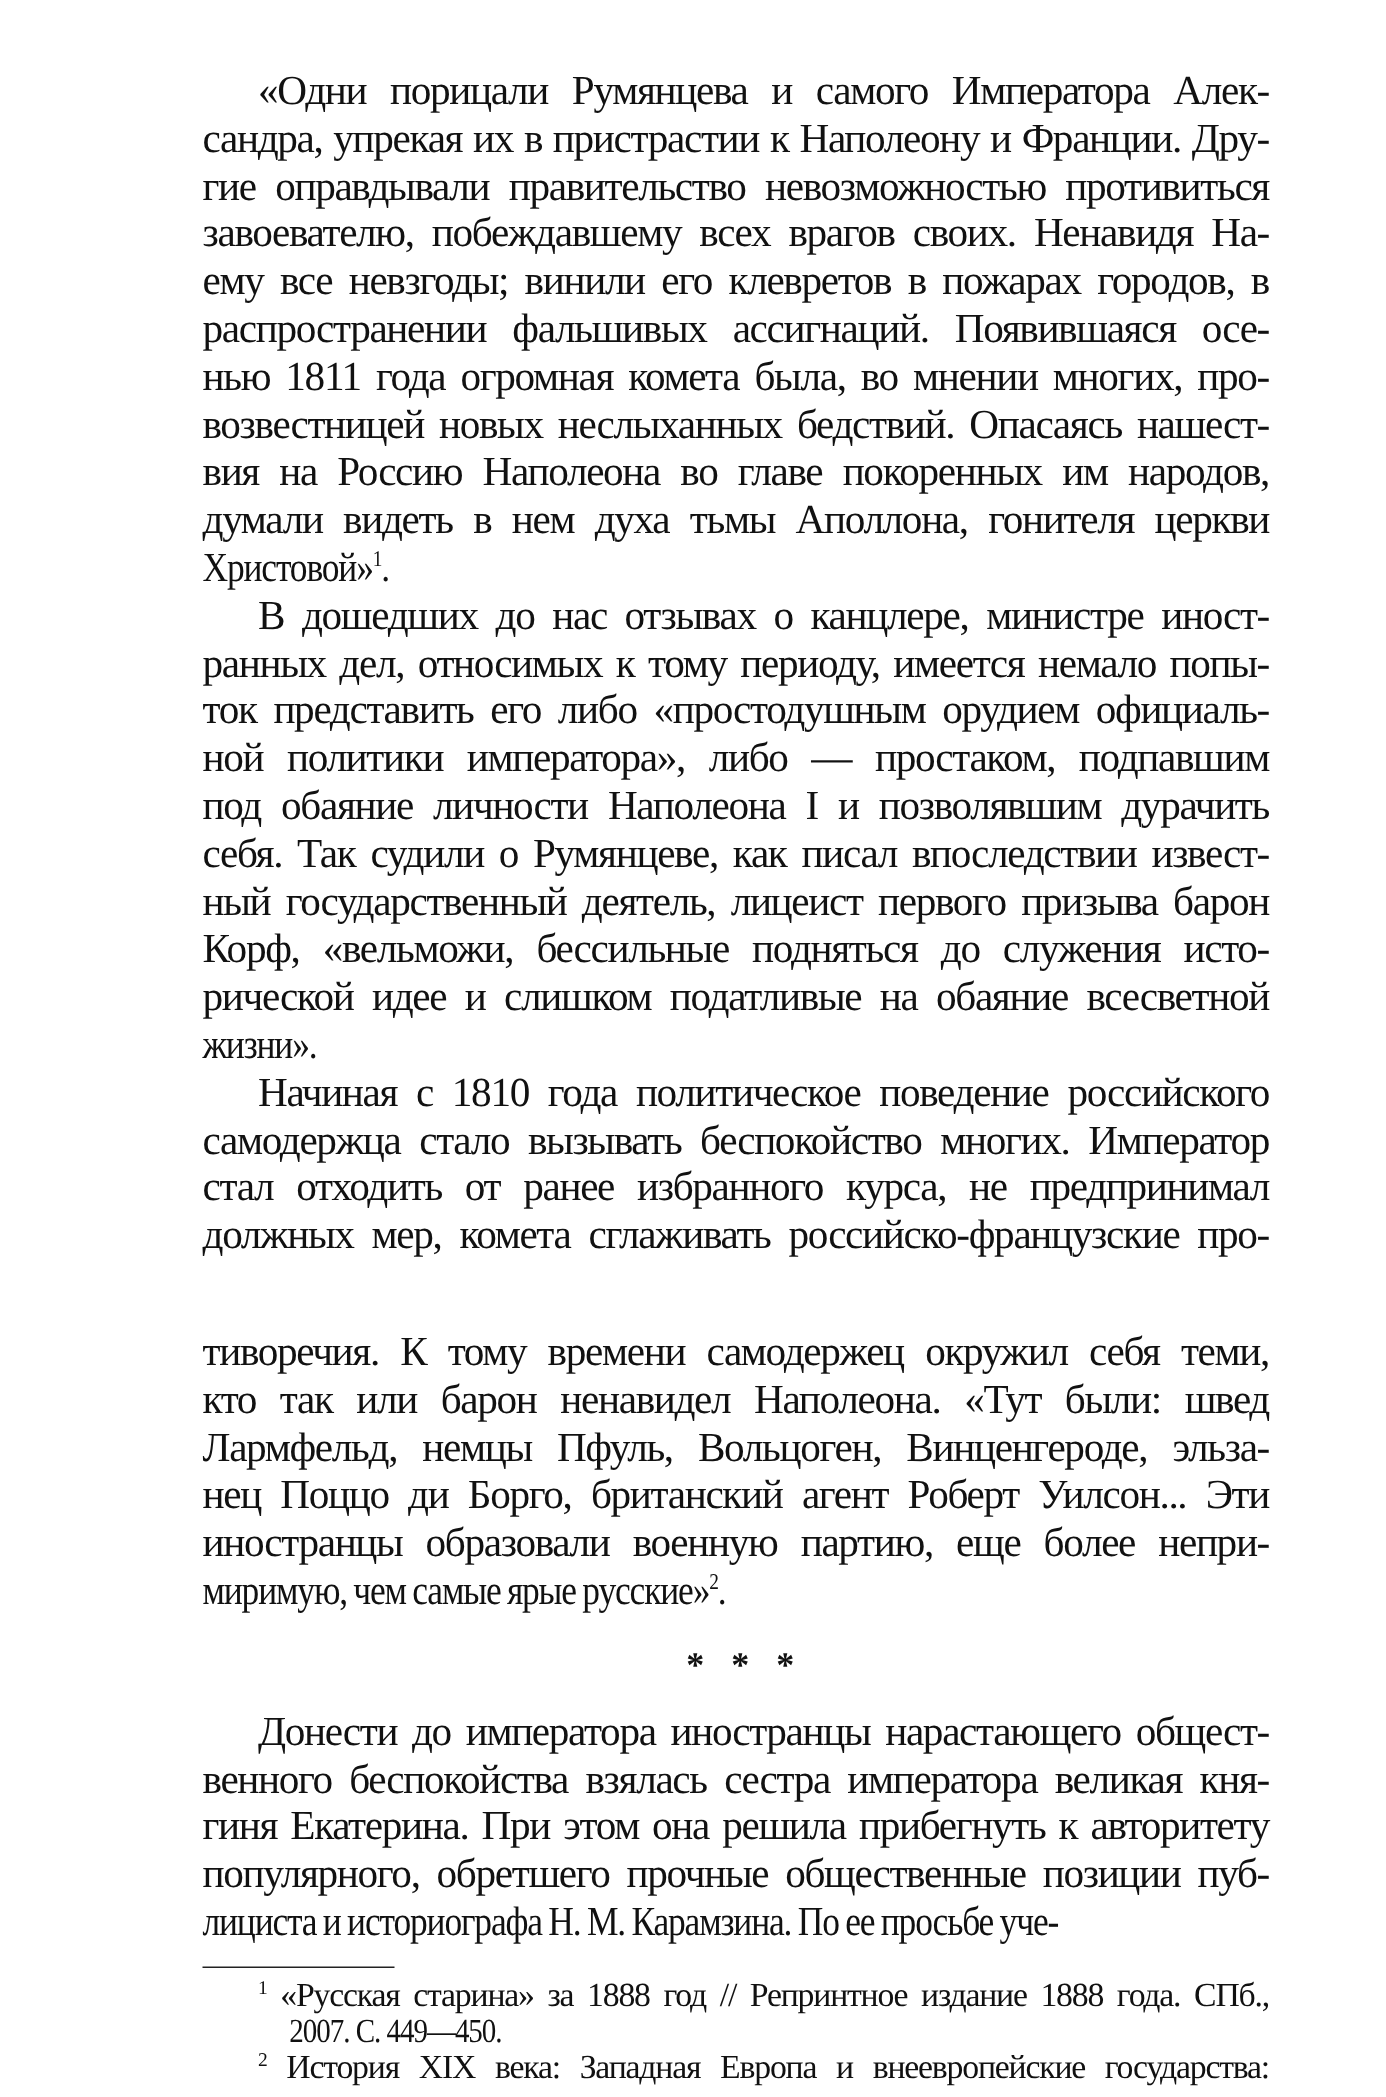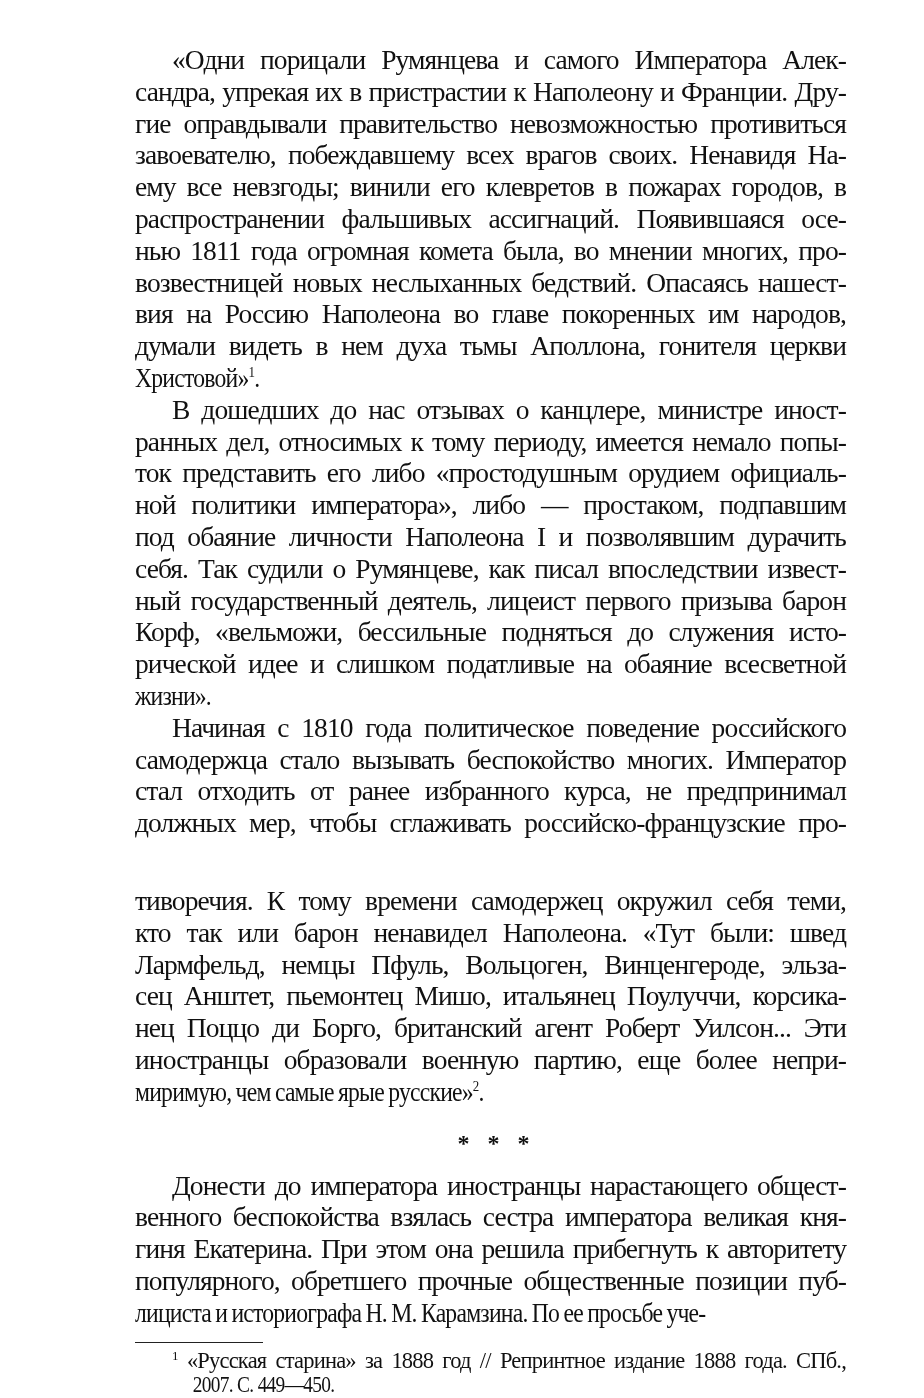--- a/index.html
+++ b/index.html
@@ -62,25 +62,24 @@
         <div class="line" style="display: block; width: 711px; text-align: justify; text-align-last: justify; transform: scaleX(1); box-sizing: border-box;"><span>себя. Так судили о Румянцеве, как писал впоследствии извест-</span></div>
         <div class="line" style="display: block; width: 711px; text-align: justify; text-align-last: justify; transform: scaleX(1); box-sizing: border-box;"><span>ный государственный деятель, лицеист первого призыва барон</span></div>
         <div class="line" style="display: block; width: 711px; text-align: justify; text-align-last: justify; transform: scaleX(1); box-sizing: border-box;"><span>Корф, «вельможи, бессильные подняться до служения исто-</span></div>
         <div class="line" style="display: block; width: 711px; text-align: justify; text-align-last: justify; transform: scaleX(1); box-sizing: border-box;"><span>рической идее и слишком податливые на обаяние всесветной</span></div>
         <div class="line last" style="display: block; width: 826.744px; text-align: left; text-align-last: left; transform: scaleX(0.86);"><span>жизни».</span></div>
       </div>
       <div>
         <div class="line indent" style="display: block; width: 711px; text-align: justify; text-align-last: justify; transform: scaleX(1); box-sizing: border-box;"><span>Начиная с 1810 года политическое поведение российского</span></div>
         <div class="line" style="display: block; width: 711px; text-align: justify; text-align-last: justify; transform: scaleX(1); box-sizing: border-box;"><span>самодержца стало вызывать беспокойство многих. Император</span></div>
         <div class="line" style="display: block; width: 711px; text-align: justify; text-align-last: justify; transform: scaleX(1); box-sizing: border-box;"><span>стал отходить от ранее избранного курса, не предпринимал</span></div>
-        <div class="line" style="display: block; width: 711px; text-align: justify; text-align-last: justify; transform: scaleX(1); box-sizing: border-box;"><span>должных мер, чтобы сглаживать российско-французские про-</span></div>
+        <div class="line" style="display: block; width: 711px; text-align: justify; text-align-last: justify; transform: scaleX(1); box-sizing: border-box;"><span>должных мер, комета сглаживать российско-французские про-</span></div>
         <div class="line" style="display: block; width: 711px; text-align: justify; text-align-last: justify; transform: scaleX(1); box-sizing: border-box; margin-top: 46px;"><span>тиворечия. К тому времени самодержец окружил себя теми,</span></div>
         <div class="line" style="display: block; width: 711px; text-align: justify; text-align-last: justify; transform: scaleX(1); box-sizing: border-box;"><span>кто так или барон ненавидел Наполеона. «Тут были: швед</span></div>
         <div class="line" style="display: block; width: 711px; text-align: justify; text-align-last: justify; transform: scaleX(1); box-sizing: border-box;"><span>Лармфельд, немцы Пфуль, Вольцоген, Винценгероде, эльза-</span></div>
-        <div class="line" style="display: block; width: 711px; text-align: justify; text-align-last: justify; transform: scaleX(1); box-sizing: border-box;"><span>сец Анштет, пьемонтец Мишо, итальянец Поулуччи, корсика-</span></div>
         <div class="line" style="display: block; width: 711px; text-align: justify; text-align-last: justify; transform: scaleX(1); box-sizing: border-box;"><span>нец Поццо ди Борго, британский агент Роберт Уилсон... Эти</span></div>
         <div class="line" style="display: block; width: 711px; text-align: justify; text-align-last: justify; transform: scaleX(1); box-sizing: border-box;"><span>иностранцы образовали военную партию, еще более непри-</span></div>
         <div class="line last" style="display: block; width: 826.744px; text-align: left; text-align-last: left; transform: scaleX(0.86);"><span>миримую, чем самые ярые русские»</span><sup>2</sup><span>.</span></div>
       </div>
     </div>
   <div class="stars">* * *</div>
   <div id="after-text">
       <div>
         <div class="line indent" style="display: block; width: 711px; text-align: justify; text-align-last: justify; transform: scaleX(1); box-sizing: border-box;"><span>Донести до императора иностранцы нарастающего общест-</span></div>
         <div class="line" style="display: block; width: 711px; text-align: justify; text-align-last: justify; transform: scaleX(1); box-sizing: border-box;"><span>венного беспокойства взялась сестра императора великая кня-</span></div>

